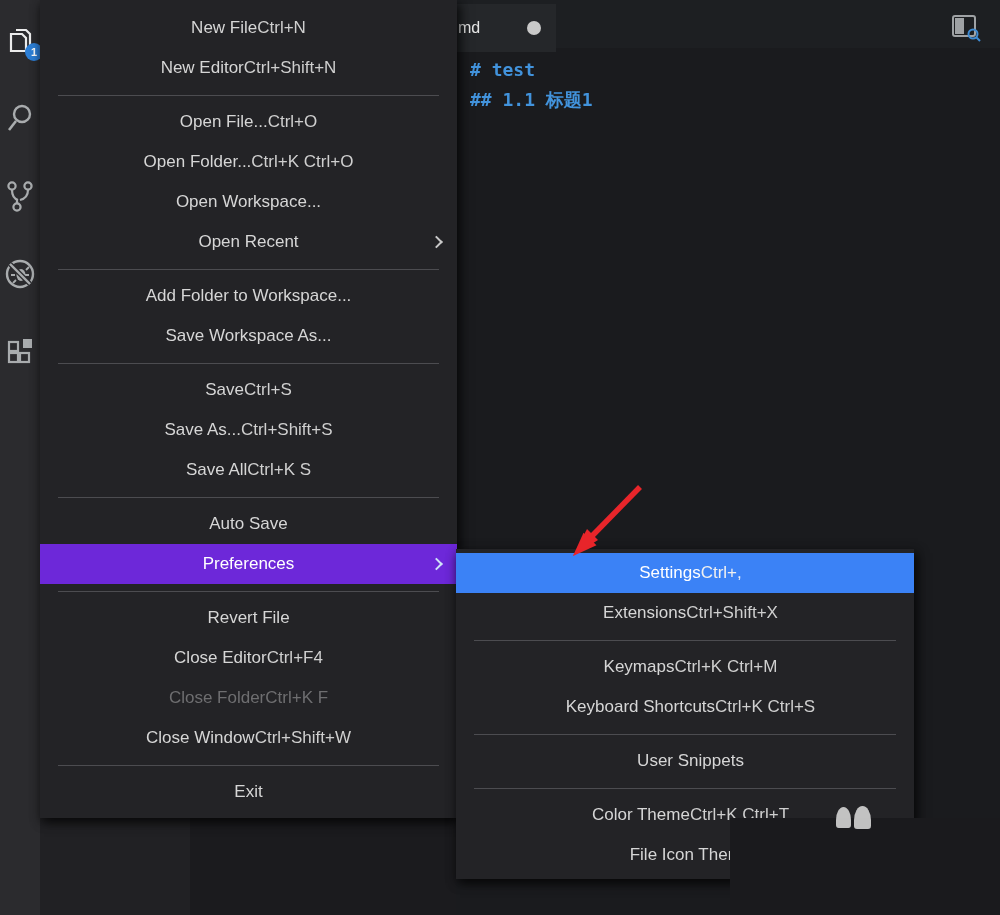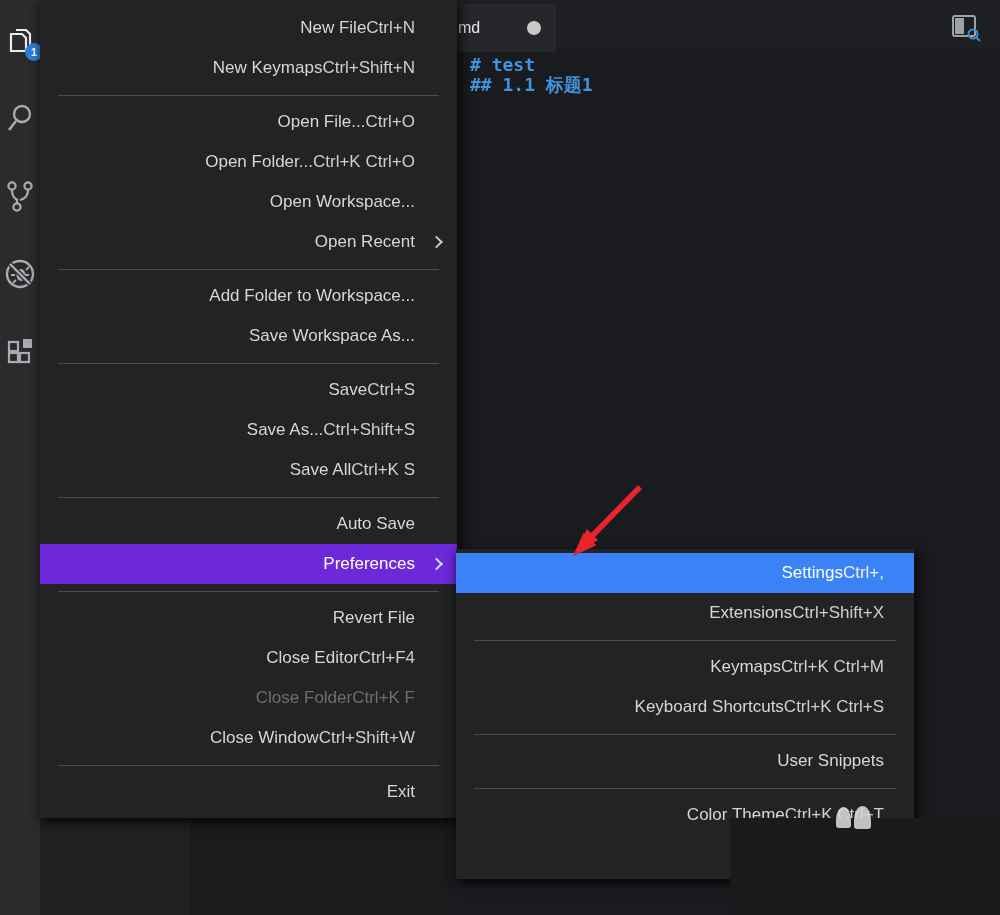--- a/index.html
+++ b/index.html
@@ -30,34 +30,34 @@
   
   .tab-active {
     position:absolute; left:456px; top:4px; width:100px; height:48px; background:#25272a;
     display:flex; align-items:center; z-index:2;
   }
   .tab-label { font-size:16px; color:#e6e6e6; padding-left:2px; }
   .dirty-dot { position:absolute; left:71px; top:17px; width:14px; height:14px; border-radius:50%; background:#c9c9c9; }
   .code {
     position:absolute; left:470px; top:55px; z-index:2;
     font-family:"DejaVu Sans Mono", monospace;
-    font-size:18px; font-weight:bold; line-height:20px; color:#4293dc; white-space:pre;
+    font-size:18px; font-weight:bold; line-height:30px; color:#4293dc; white-space:pre;
   }
   .preview-icon { position:absolute; left:950px; top:13px; width:32px; height:30px; z-index:2; }
 
   
   .menu-panel {
     position:absolute; background:#232326; z-index:10;
     box-shadow:4px 4px 10px rgba(0,0,0,.55), 0 4px 10px rgba(0,0,0,.45);
     padding-top:8px;
   }
   #file-menu { left:40px; top:0; width:417px; height:818px; }
   #pref-submenu { left:456px; top:549px; width:458px; height:330px; padding-top:4px; z-index:11; }
   .mrow {
-    position:relative; height:40px; display:flex; align-items:center; justify-content:flex-end;
+    position:relative; height:40px; display:flex; align-items:center; justify-content:center;
     padding:0 42px; font-size:17px; color:#d6d6d6;
   }
   #pref-submenu .mrow { padding:0 30px 0 41px; }
   .mrow .ml { white-space:nowrap; }
   .mrow .ms { white-space:nowrap; color:#cfcfcf; }
   .mrow.disabled, .mrow.disabled .ms { color:#6e6e70; }
   .mrow.hl-pref { background:#6d28d9; color:#fff; }
   .mrow.hl-set  { background:#3b82f6; color:#fff; }
   .mrow.hl-set .ms { color:#f0f0f0; }
   .msep { height:14px; position:relative; }
@@ -139,21 +139,21 @@
   <circle cx="23" cy="21" r="4.5" fill="none" stroke="#3f8cd4" stroke-width="2"></circle>
   <line x1="26" y1="24" x2="30" y2="28" stroke="#3f8cd4" stroke-width="2"></line>
 </svg>
 
 <div class="menu-panel" id="file-menu">
   <div class="mrow">
     <span class="ml">New File</span>
     <span class="ms">Ctrl+N</span>
   </div>
   <div class="mrow">
-    <span class="ml">New Keymaps</span>
+    <span class="ml">New Editor</span>
     <span class="ms">Ctrl+Shift+N</span>
   </div>
   <div class="msep"></div>
   <div class="mrow">
     <span class="ml">Open File...</span>
     <span class="ms">Ctrl+O</span>
   </div>
   <div class="mrow">
     <span class="ml">Open Folder...</span>
     <span class="ms">Ctrl+K Ctrl+O</span>

